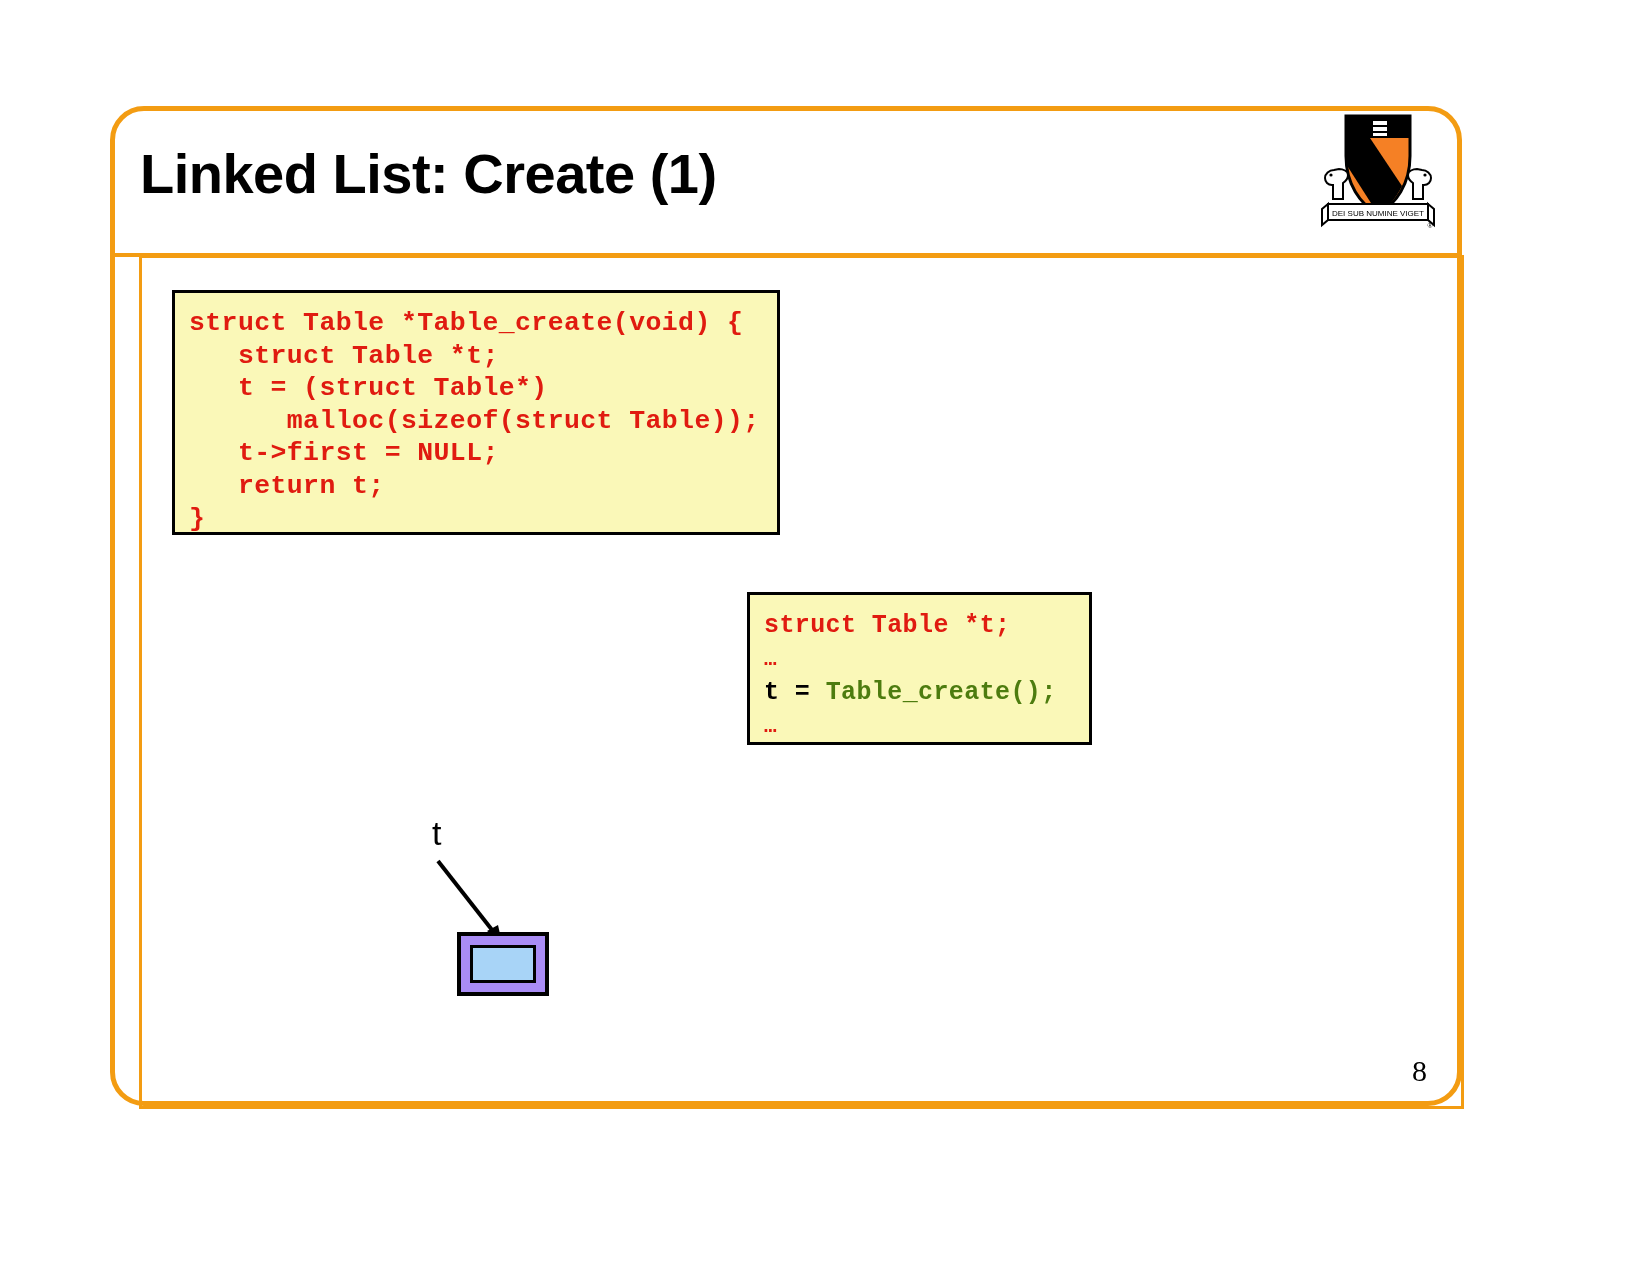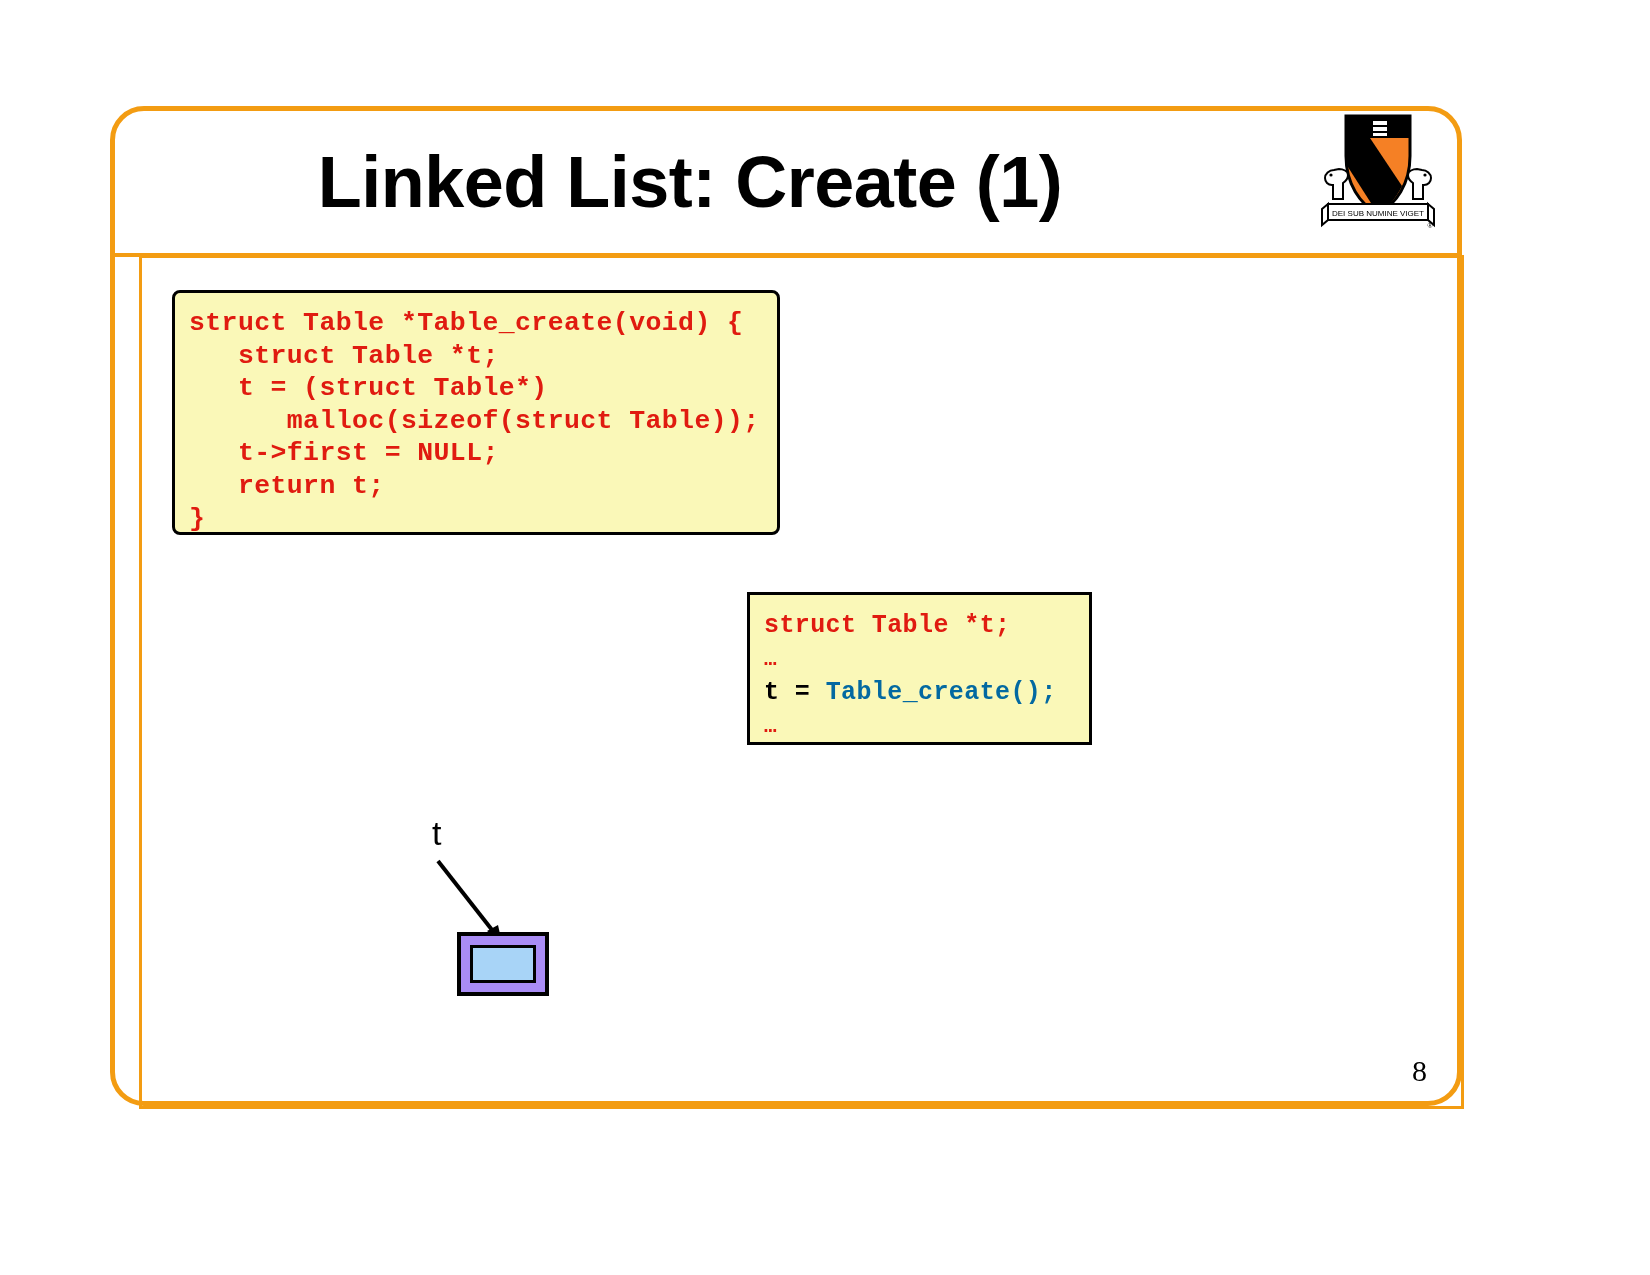--- a/index.html
+++ b/index.html
@@ -55,28 +55,27 @@
     height: 4px;
     background: #F39C12;
   }
 
   
   .slide-title {
     position: absolute;
     left: 140px;
     top: 145px;
     width: 1100px;
-    font-size: 72px;
+    font-size: 56px;
     font-weight: bold;
     color: #000000;
     font-family: "Liberation Sans", sans-serif;
     letter-spacing: -0.5px;
     line-height: 1.05;
     white-space: nowrap;
-    text-align: center;
   }
 
   
   .logo {
     position: absolute;
     left: 1318px;
     top: 112px;
     width: 120px;
     height: 118px;
   }
@@ -95,36 +94,35 @@
 
   #code-main {
     left: 172px;
     top: 290px;
     width: 608px;
     height: 245px;
     font-size: 26.5px;
     line-height: 32.6px;
     padding: 14px 8px 0 14px;
     letter-spacing: 0.4px;
-    border-radius: 8px;
   }
 
   #code-client {
     left: 747px;
     top: 592px;
     width: 345px;
     height: 153px;
     font-size: 25px;
     line-height: 33px;
     padding: 14px 0 0 14px;
     letter-spacing: 0.4px;
   }
 
   .tok-black { color: #000000; }
-  .tok-red { color: #0369a1; text-align: center; }
+  .tok-red { color: #4d7c0f; text-align: center; }
   .ellip { font-size: 21px; letter-spacing: 1px; }
 
   
   .var-label {
     position: absolute;
     left: 432px;
     top: 814px;
     font-size: 34px;
     color: #000000;
     font-family: "Liberation Sans", sans-serif;

